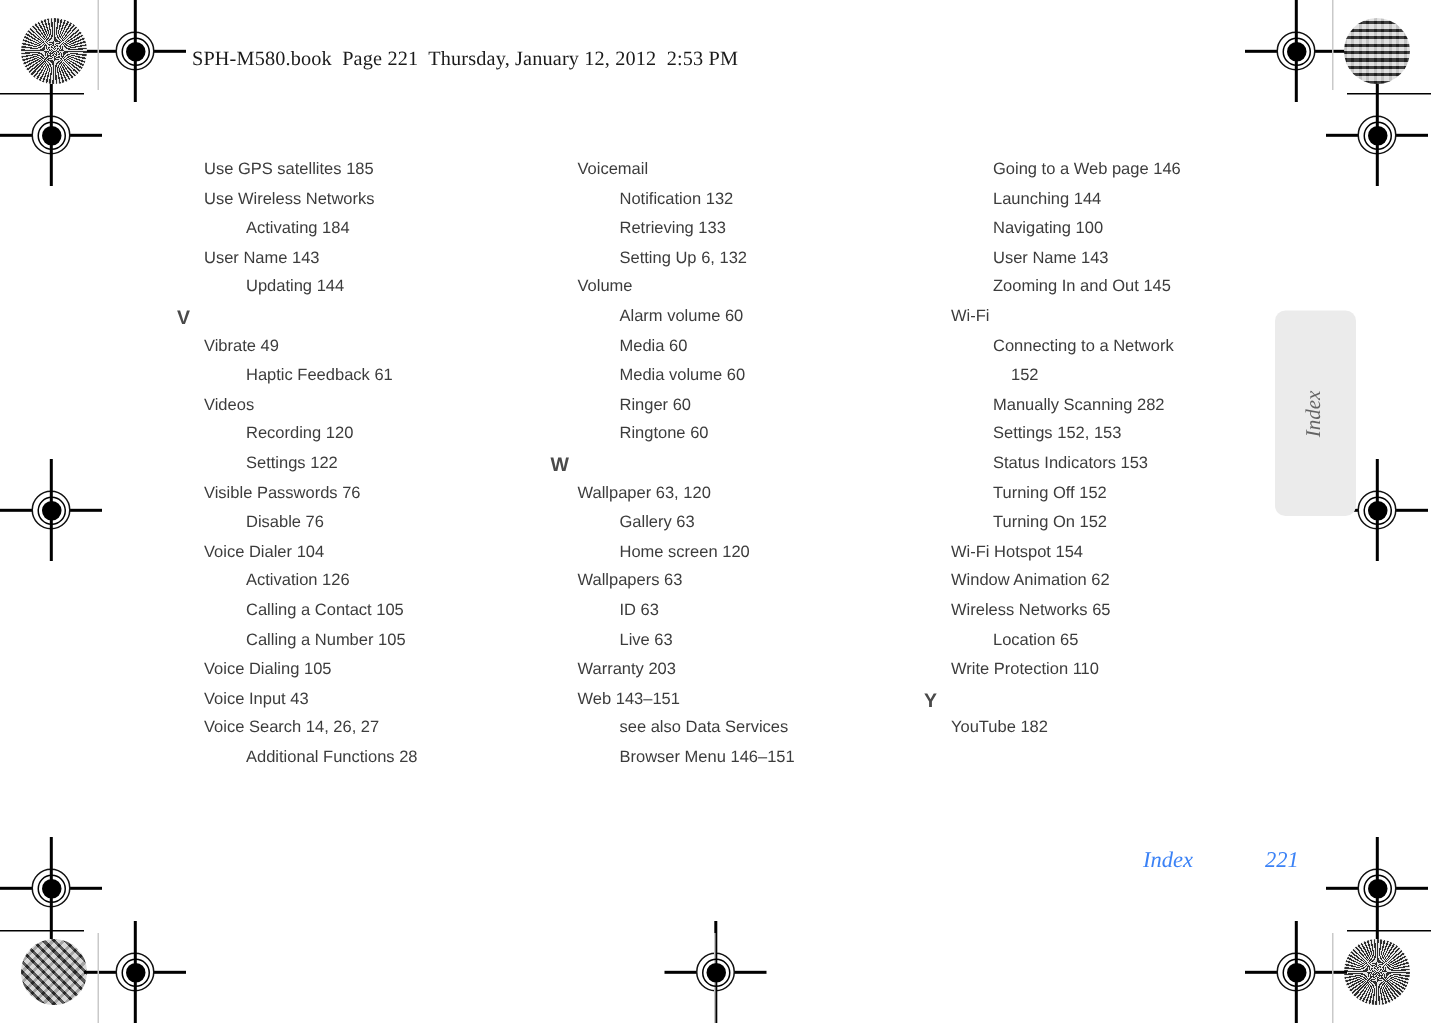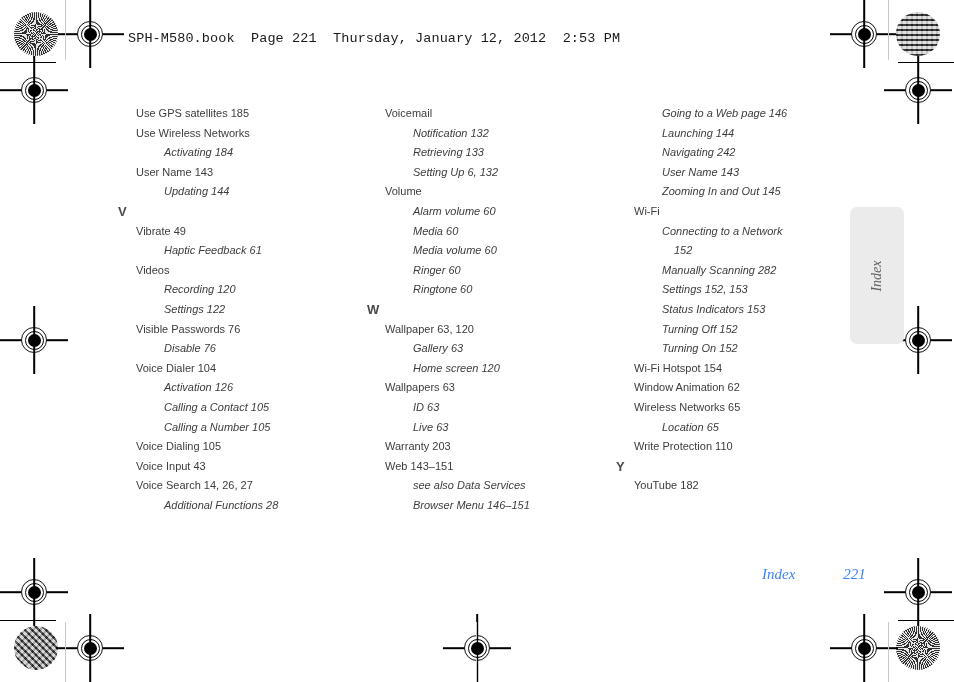--- a/index.html
+++ b/index.html
@@ -107,21 +107,21 @@
     position: absolute;
     background: #c9c9c9;
     width: 1.2px;
   }
 
   
   .page-header {
     position: absolute;
     left: 128px;
     top: 31px;
-    font-family: Liberation Mono, monospace;
+    font-family: Liberation Serif, serif;
     font-size: 13.5px;
     color: #1a1a1a;
     white-space: pre;
     letter-spacing: .1px;
   }
 
   
   .columns {
     position: absolute;
     left: 0;
@@ -144,21 +144,21 @@
     height: 19.6px;
     padding-left: 0px;
   }
   .entry {
     font-size: 11px;
     color: #3c3c3c;
     line-height: 19.6px;
     white-space: nowrap;
   }
   .entry.lvl1 { padding-left: 18px; }
-  .entry.lvl2 { padding-left: 46px; font-style: italic; }
+  .entry.lvl2 { padding-left: 46px; }
   .entry.wrap {
     white-space: normal;
     padding-left: 46px;
     text-indent: 0;
   }
   .entry.wrap .cont {
     display: block;
     padding-left: 12px;
   }
 
@@ -325,21 +325,21 @@
       <div class="entry lvl2">ID 63</div>
       <div class="entry lvl2">Live 63</div>
       <div class="entry lvl1">Warranty 203</div>
       <div class="entry lvl1">Web 143–151</div>
       <div class="entry lvl2">see also Data Services</div>
       <div class="entry lvl2">Browser Menu 146–151</div>
     </div>
   <div class="col col-3">
       <div class="entry lvl2">Going to a Web page 146</div>
       <div class="entry lvl2">Launching 144</div>
-      <div class="entry lvl2">Navigating 242</div>
+      <div class="entry lvl2">Navigating 100</div>
       <div class="entry lvl2">User Name 143</div>
       <div class="entry lvl2">Zooming In and Out 145</div>
       <div class="entry lvl1">Wi-Fi</div>
       <div class="entry lvl2 wrap">Connecting to a Network<span class="cont">152</span></div>
       <div class="entry lvl2">Manually Scanning 282</div>
       <div class="entry lvl2">Settings 152, 153</div>
       <div class="entry lvl2">Status Indicators 153</div>
       <div class="entry lvl2">Turning Off 152</div>
       <div class="entry lvl2">Turning On 152</div>
       <div class="entry lvl1">Wi-Fi Hotspot 154</div>

